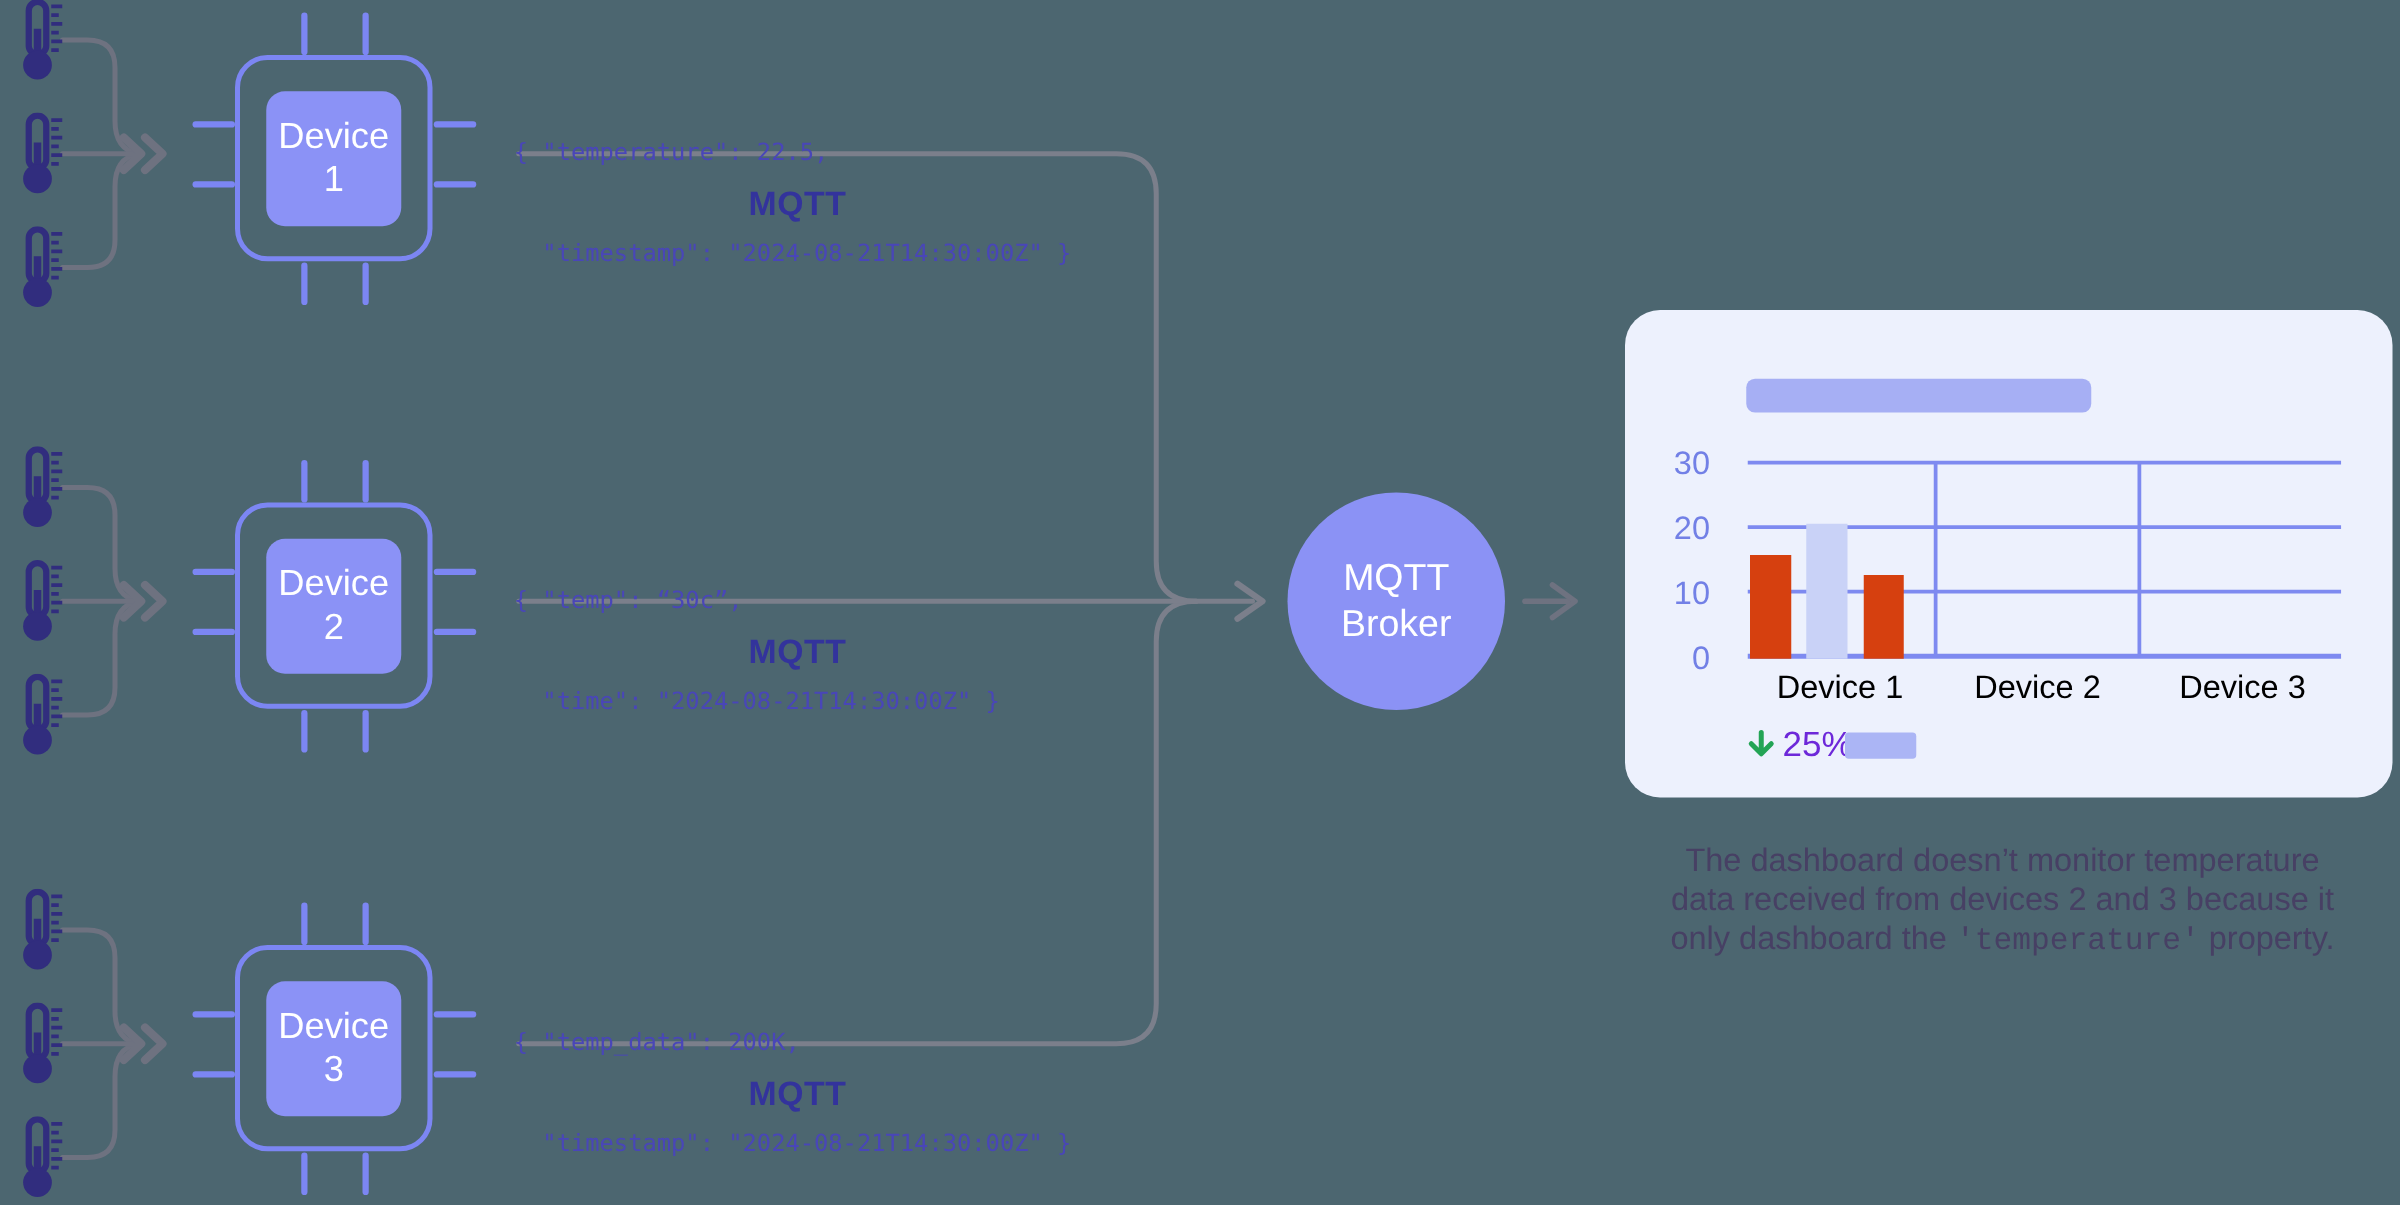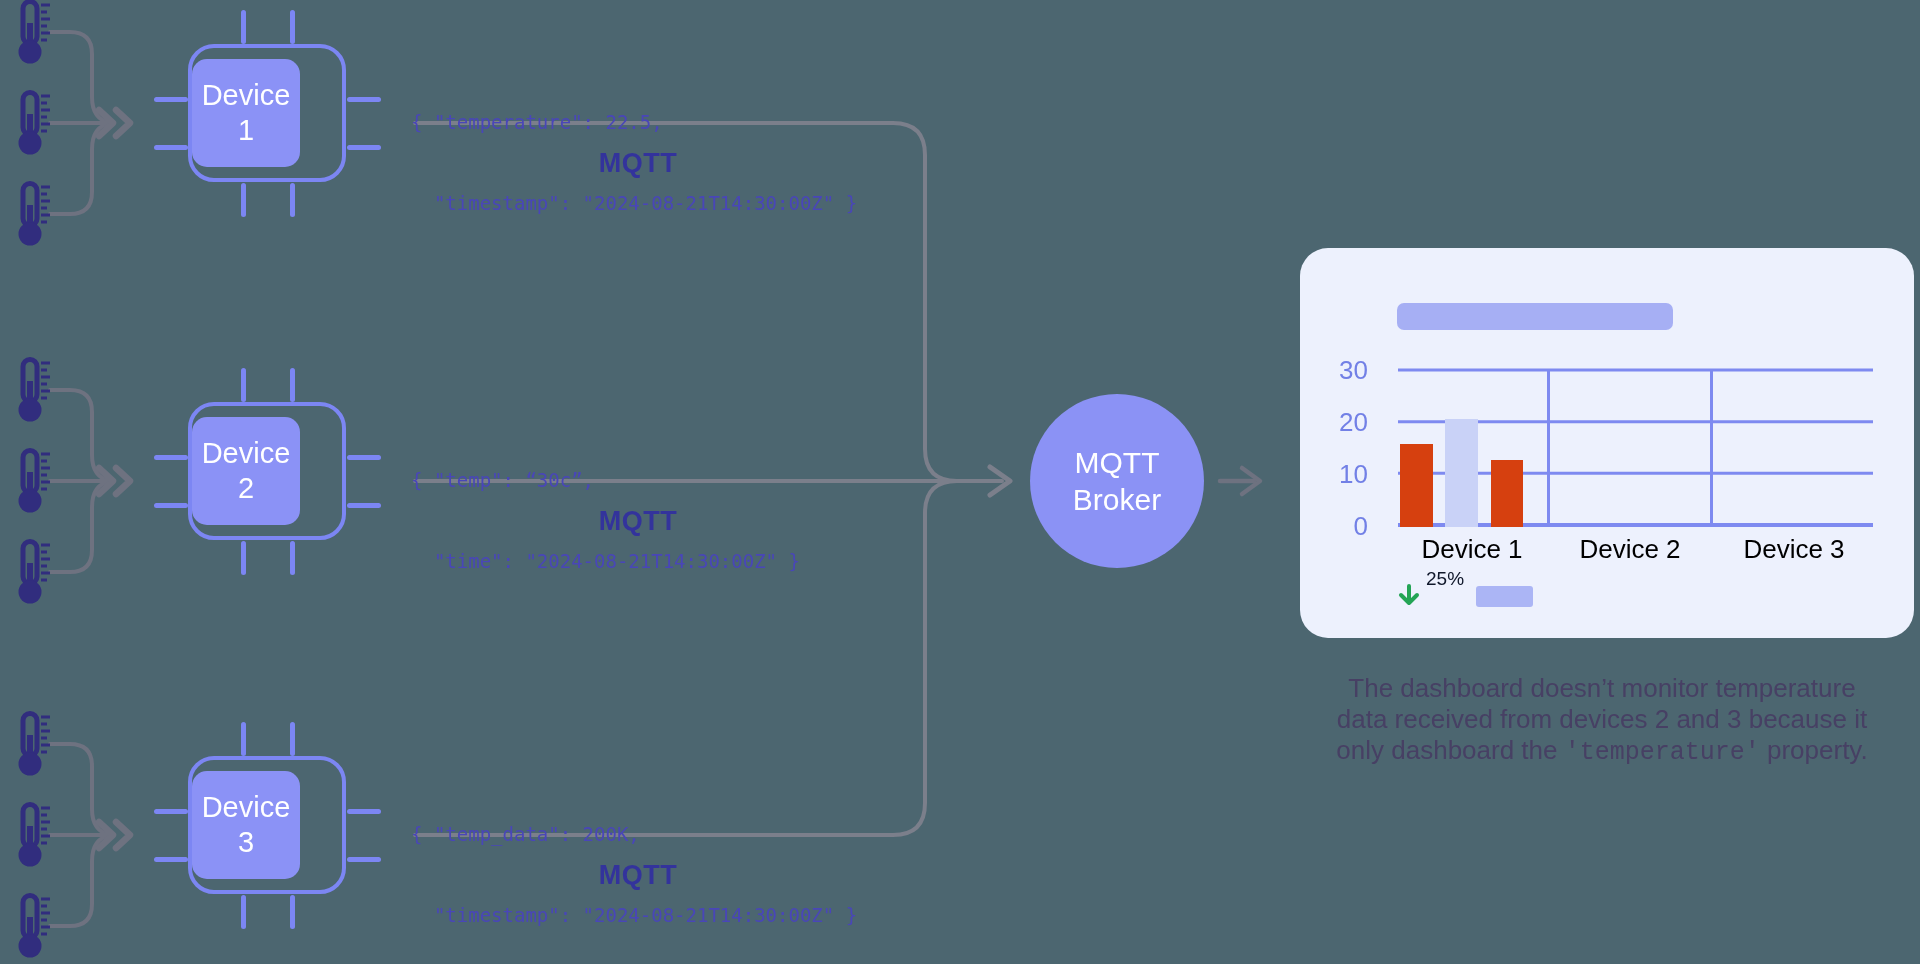--- a/index.html
+++ b/index.html
@@ -1,22 +1,22 @@
 <!DOCTYPE html>
 <html><head>
 <meta charset="utf-8">
 <style>
   html,body{margin:0;padding:0;background:#4C6670;}
   #canvas{position:relative;width:1920px;height:964px;background:#4C6670;overflow:hidden;
           font-family:"Liberation Sans",sans-serif;}
   #wires{position:absolute;left:0;top:0;z-index:1;}
   .thermo{position:absolute;z-index:2;}
-  .chip{position:absolute;width:158px;height:138px;box-sizing:border-box;
+  .chip{position:absolute;width:158px;height:165px;box-sizing:border-box;
         border:4.5px solid #7C86F3;border-radius:26px;z-index:2;
-        display:flex;align-items:center;justify-content:flex-start;}
+        display:flex;align-items:center;justify-content:center;}
   .chip-core{width:108px;height:108px;border-radius:15px;background:#8B92F6;color:#ffffff;
         display:flex;flex-direction:column;align-items:center;justify-content:center;
         font-size:29px;line-height:35px;text-align:center;}
   .chip-pin{position:absolute;background:#7C86F3;border-radius:3px;}
   .pin-t{width:5px;height:34px;top:-38.5px;}
   .pin-b{width:5px;height:34px;bottom:-38.5px;}
   .pin-l{width:34px;height:5px;left:-38.5px;}
   .pin-r{width:34px;height:5px;right:-38.5px;}
   .payload{position:absolute;z-index:2;font-family:"DejaVu Sans Mono",monospace;
         font-size:19px;line-height:27px;color:#4946B8;white-space:pre;}
@@ -29,21 +29,21 @@
         border-radius:28px;z-index:2;}
   .title-bar{position:absolute;left:97px;top:55px;width:276px;height:27px;border-radius:7px;
         background:#A6AFF4;}
   .plot{position:absolute;left:98px;top:120px;width:475px;height:160px;}
   .plot svg{position:absolute;left:0;top:0;}
   .bars{position:absolute;left:0;top:0;width:475px;height:160px;}
   .bar{position:absolute;bottom:1px;}
   .ytick{position:absolute;width:60px;left:8px;text-align:right;font-size:26px;color:#7280E6;}
   .xlabel{position:absolute;width:160px;top:286px;text-align:center;font-size:26px;color:#000000;}
   .trend-arrow{position:absolute;left:96px;top:334px;}
-  .trend-pct{position:absolute;left:126px;top:320px;font-size:19px;color:#0f172a;}
+  .trend-pct{position:absolute;left:126px;top:332px;font-size:28px;color:#6d28d9;}
   .trend-bar{position:absolute;left:176px;top:338px;width:57px;height:21px;border-radius:3px;
         background:#ABB5F5;}
   .caption{position:absolute;left:1272px;top:673px;width:660px;z-index:2;text-align:center;
         font-size:26px;line-height:31px;color:#474064;}
   .caption .mono{font-family:Liberation Mono, monospace;font-size:25px;}
 </style>
 </head>
 <body>
 
 <div id="canvas">

